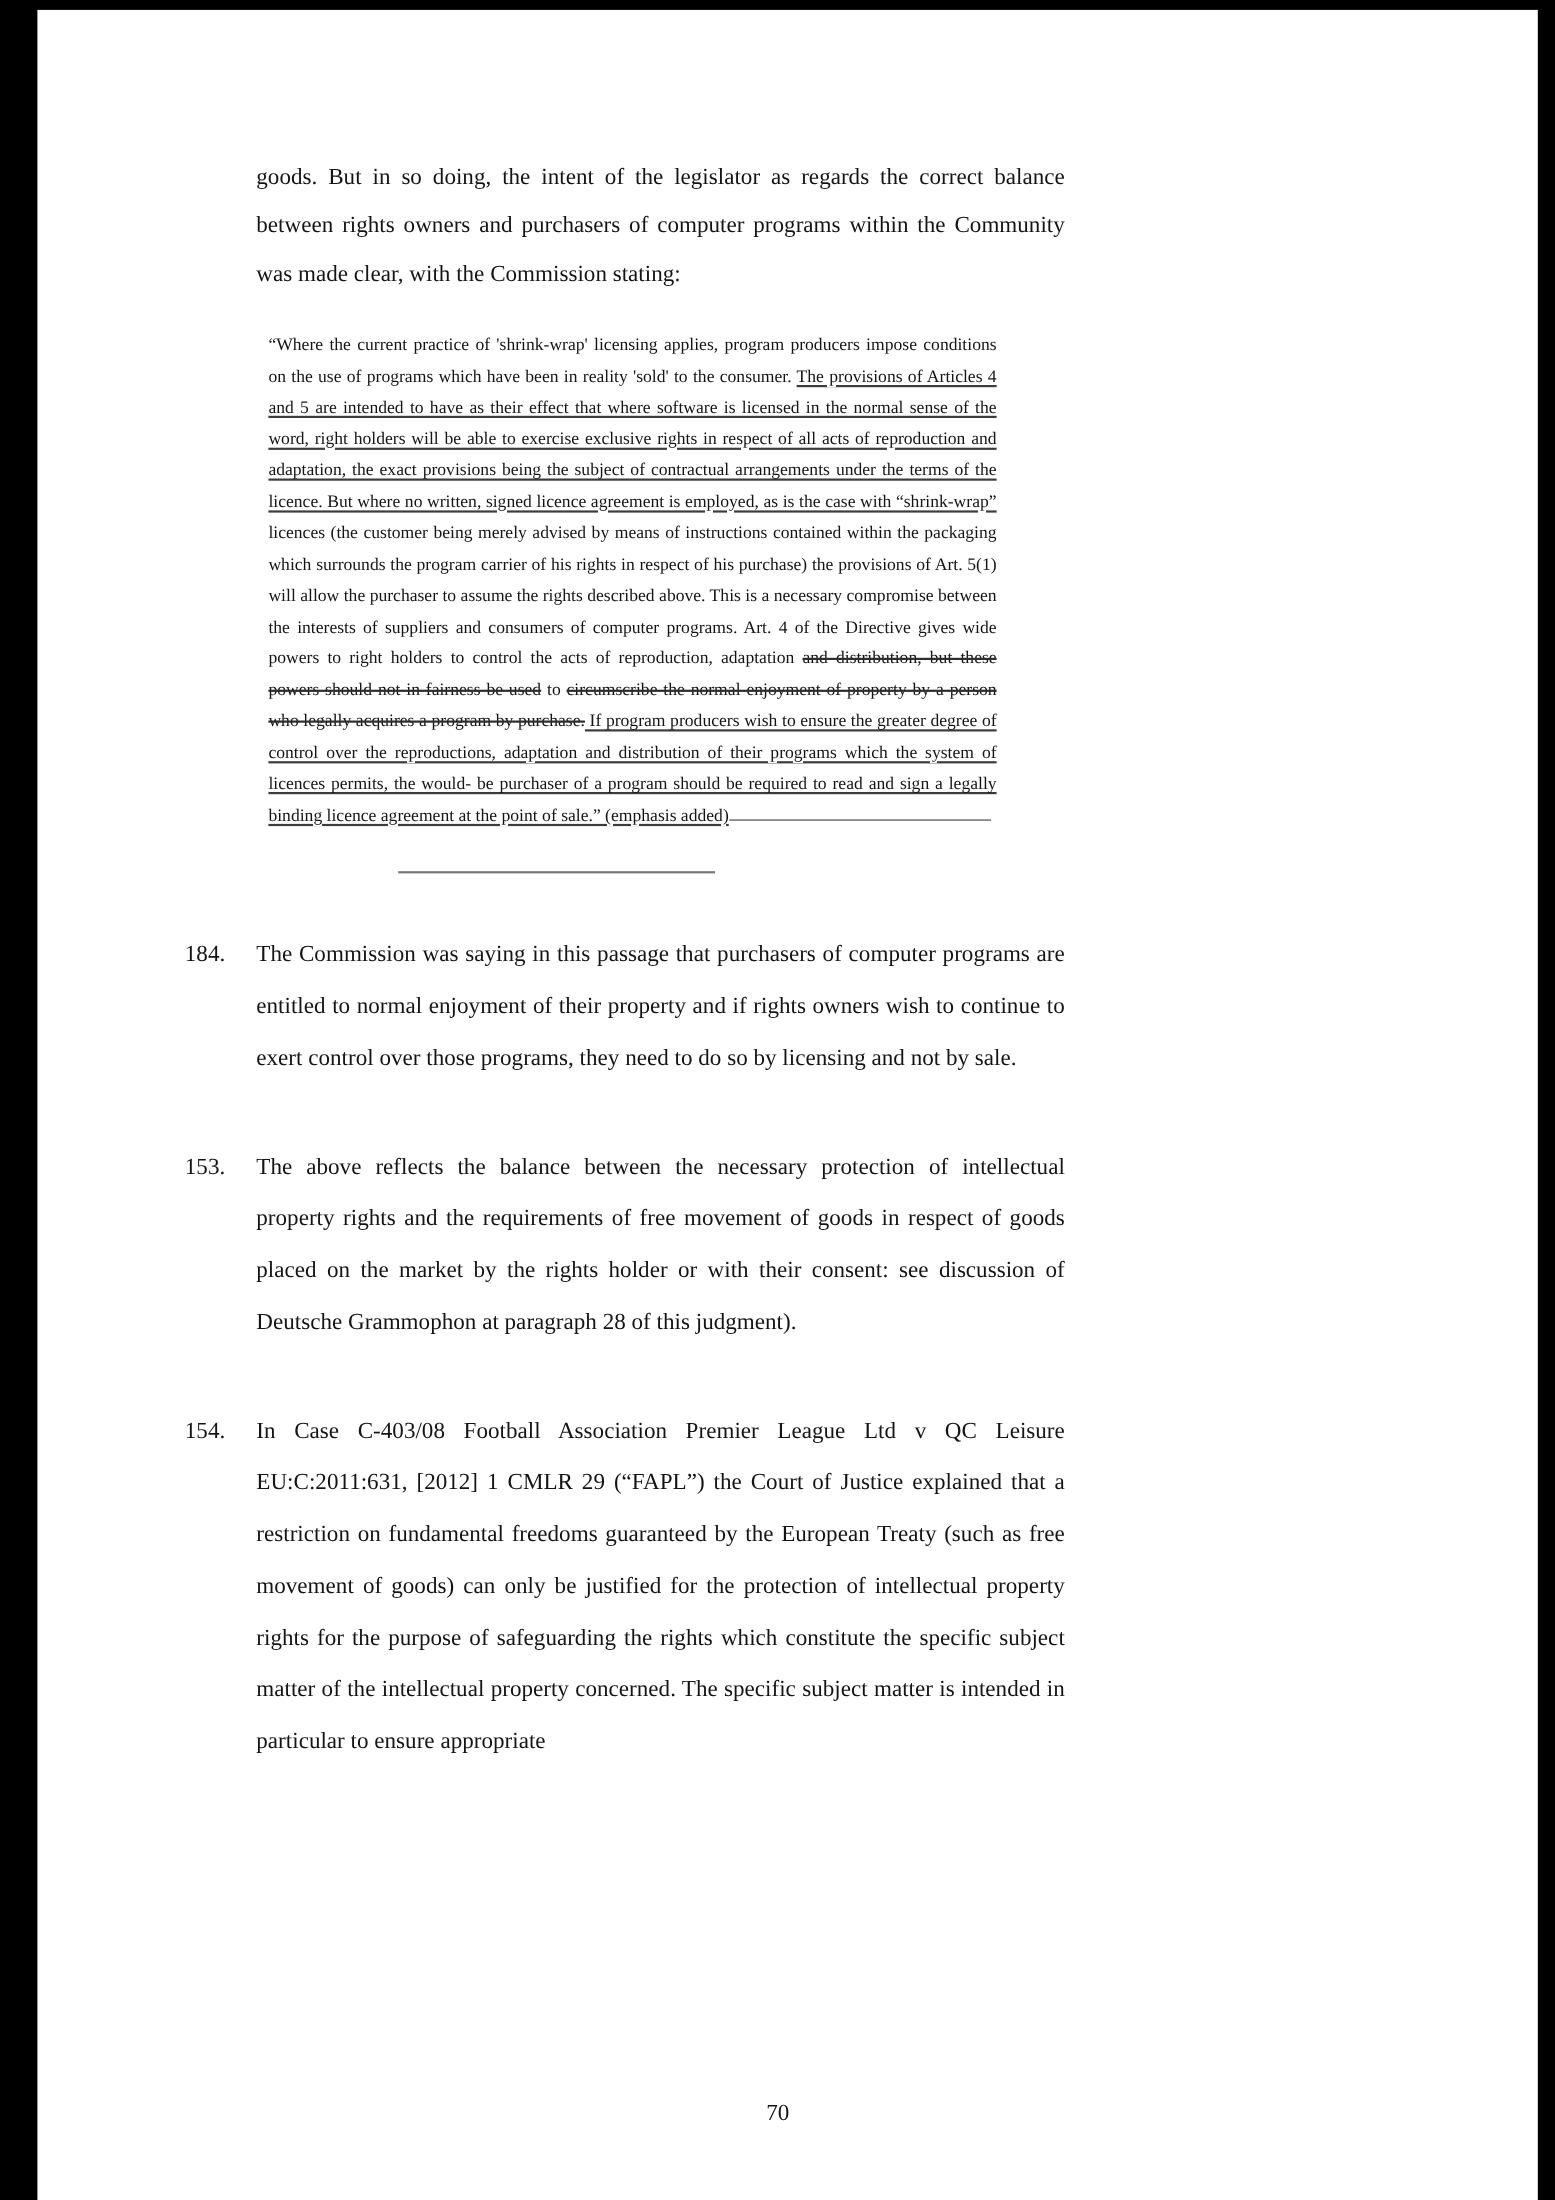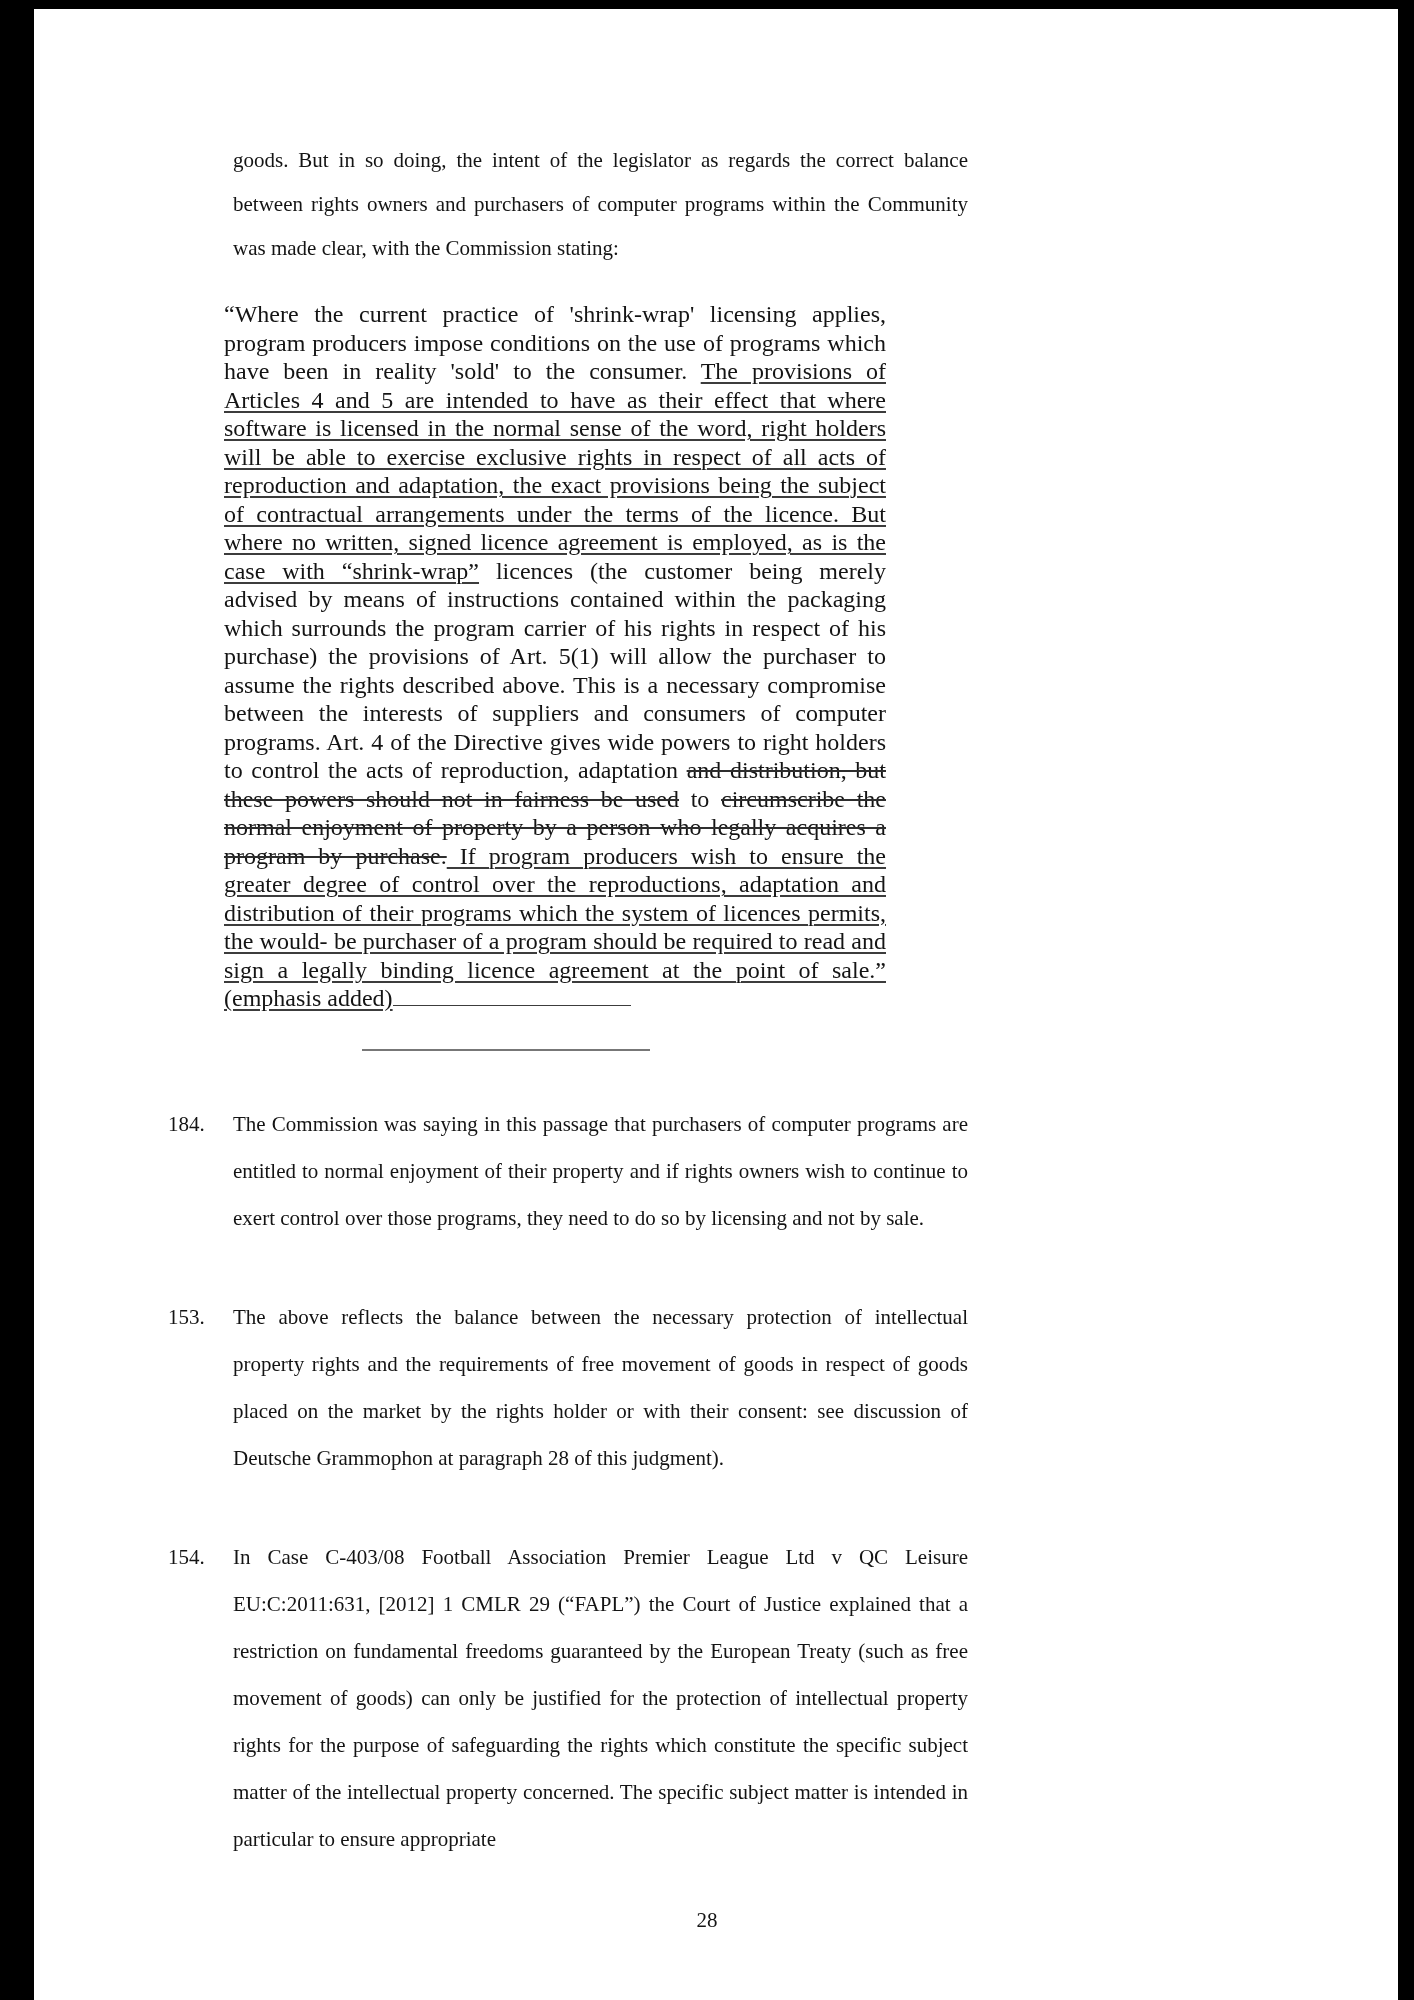--- a/index.html
+++ b/index.html
@@ -22,23 +22,23 @@
     left:168px; top:138px;
     width:800px;
   }
   .intro {
     padding-left:65px;
     font-size:21px;
     line-height:44px;
     text-align:justify;
   }
   .quote {
-    margin:30px 0 0 56px;
+    margin:30px 0 0 76px;
     width:662px;
-    font-size:24px;
+    font-size:16px;
     line-height:28.5px;
     text-align:justify;
   }
   .u { text-decoration:underline; text-decoration-color:#3c3c3c; text-decoration-thickness:1.5px; text-underline-offset:3px; }
   .s { text-decoration:line-through; text-decoration-color:#2e2e2e; text-decoration-thickness:1.5px; }
   .i { }
   .trail {
     display:inline-block;
     width:238px; height:1px;
     border-bottom:1.5px solid #3c3c3c;
@@ -83,14 +83,14 @@
     <div class="footrule"></div>
 
     <div class="paras">
         <div class="para"><span class="num">184.</span><span><span>The Commission was saying in this passage that purchasers of computer programs are entitled to normal enjoyment of their property and if rights owners wish to continue to exert control over those programs, they need to do so by licensing and not by sale.</span></span></div>
         <div class="para"><span class="num">153.</span><span><span>The above reflects the balance between the necessary protection of intellectual property rights and the requirements of free movement of goods in respect of goods placed on the market by the rights holder or with their consent: see discussion of </span><span class="i">Deutsche Grammophon</span><span> at paragraph 28 of this judgment).</span></span></div>
         <div class="para"><span class="num">154.</span><span><span>In Case C-403/08 </span><span class="i">Football Association Premier League Ltd v QC Leisure</span><span> EU:C:2011:631, [2012] 1 CMLR 29 (“</span><span class="i">FAPL</span><span>”) the Court of Justice explained that a restriction on fundamental freedoms guaranteed by the European Treaty (such as free movement of goods) can only be justified for the protection of intellectual property rights for the purpose of safeguarding the rights which constitute the specific subject matter of the intellectual property concerned. The specific subject matter is intended in particular to ensure appropriate</span></span></div>
       </div>
 
   </div>
 
-  <div class="pageno">28</div>
+  <div class="pageno">70</div>
 </div>
 
 </body></html>

